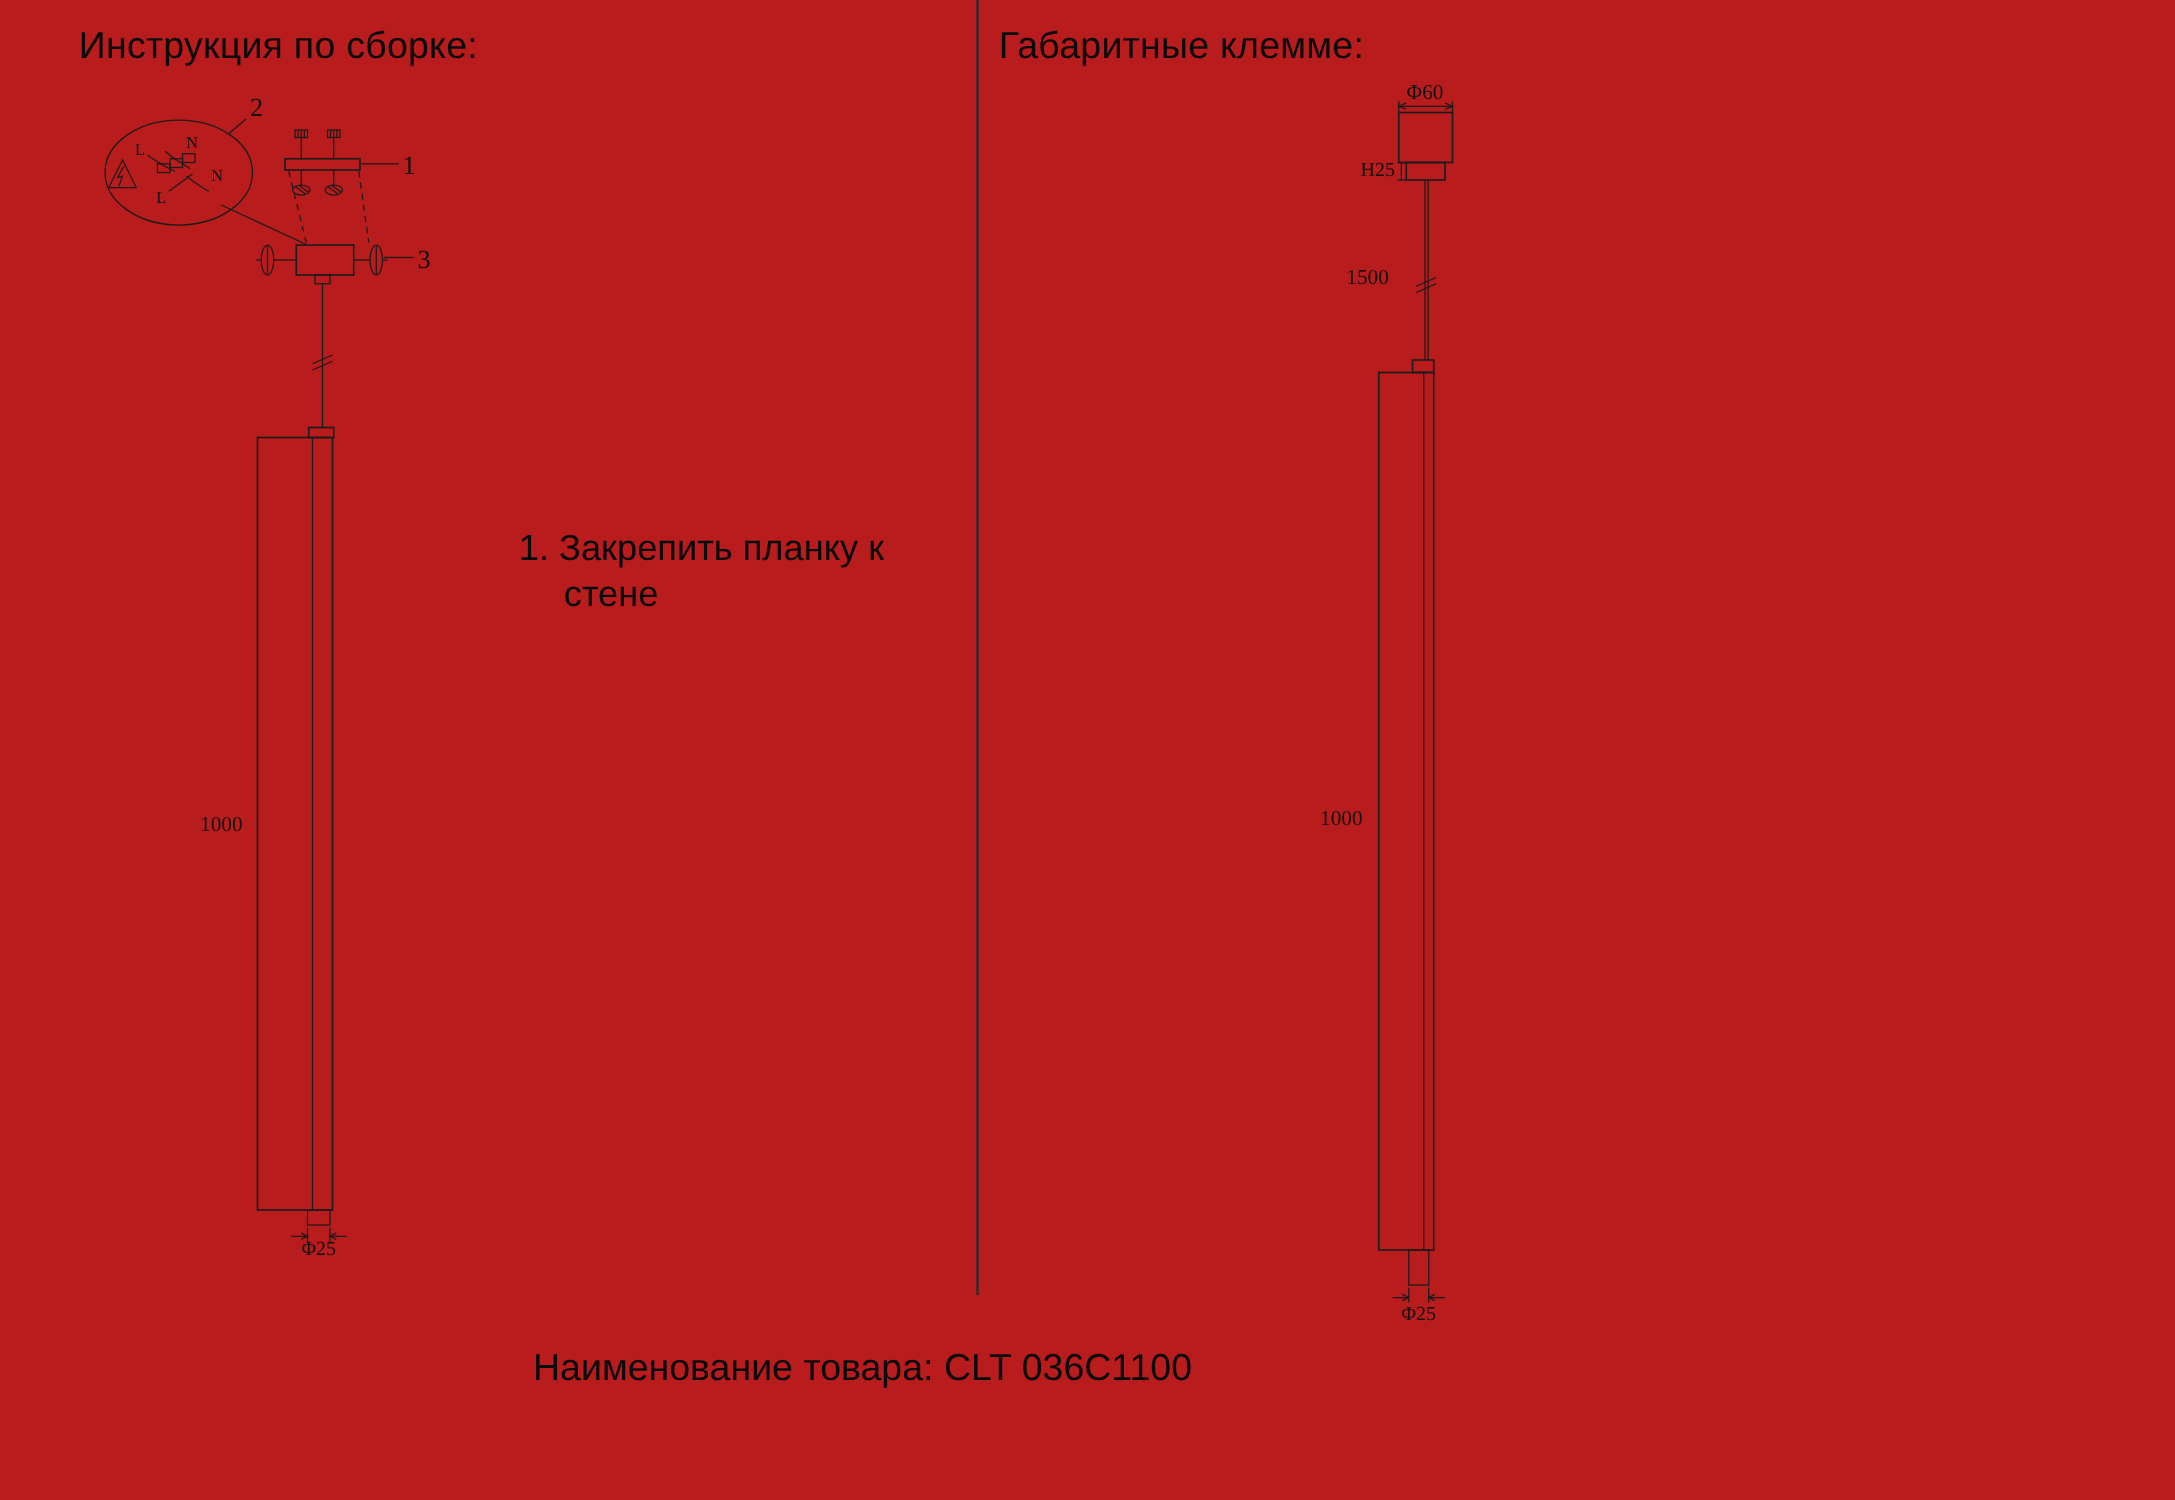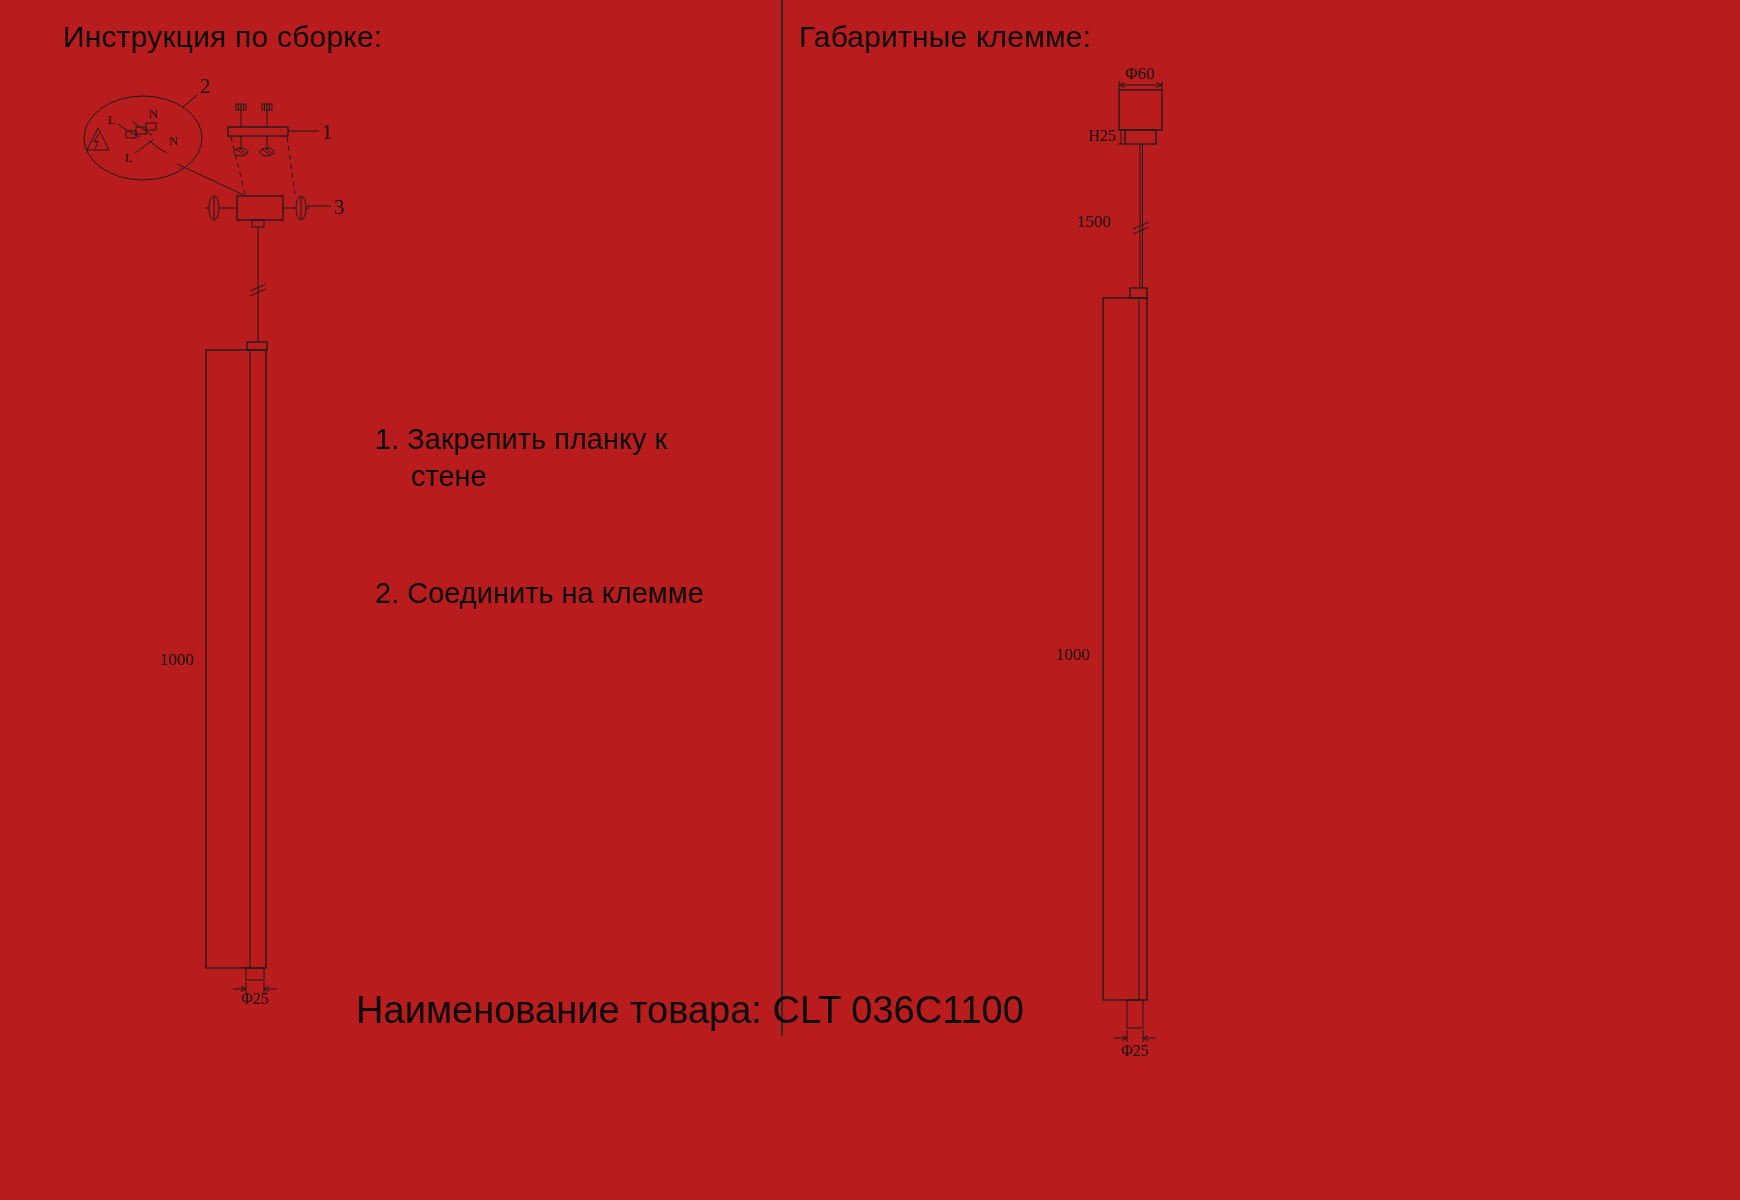--- a/index.html
+++ b/index.html
@@ -16,27 +16,27 @@
   #right-title { left:799px; top:20px; }
 
   .divider { position:absolute; left:781px; top:0; width:2px; height:1036px; background:#2b2b2b; }
 
   .step {
     position:absolute; left:375px;
     font-size:29px; line-height:37px;
     padding-left:36px; text-indent:-36px;
     color:#090909;
   }
-  #step-1 { top:421px; width:345px; }
+  #step-1 { top:421px; width:345px;margin-left:40px; }
   #step-2 { top:575px; width:390px; }
   #step-3 { top:676px; width:310px; }
 
   .footer {
-    position:absolute; left:0; top:989px; width:1380px;
-    text-align:center; font-size:38px; color:#0a0a0a;
+    position:absolute; left:0; top:1078px; width:1380px;
+    text-align:center; font-size:30px; color:#0a0a0a;
   }
 
   svg { position:absolute; }
   #assembly-svg { left:60px;  top:60px; }
   #dims-svg     { left:1040px; top:60px; }
 
   .ln     { stroke:#1b1b1b; stroke-width:1.3; fill:none; }
   .lnthin { stroke:#1b1b1b; stroke-width:1;   fill:none; }
   .dash   { stroke-dasharray:5 4; }
   .dtext  { font-family:"Liberation Serif", serif; font-size:17px; fill:#111; }
@@ -47,21 +47,20 @@
 </head>
 <body>
 
 <div class="page">
 
   <div class="title" id="left-title">Инструкция по сборке:</div>
   <div class="title" id="right-title">Габаритные клемме:</div>
   <div class="divider"></div>
 
   <div class="step" id="step-1">1. Закрепить планку к стене</div>
-  <div class="step" id="step-2">2. Соединить на клемме</div>
 
   <svg id="assembly-svg" width="320" height="950" viewBox="60 60 320 950">
 
     <g>
       <ellipse class="lnthin" cx="143" cy="138" rx="59" ry="42"></ellipse>
       <line class="lnthin" x1="197" y1="95" x2="183" y2="107"></line>
       <line class="lnthin" x1="177" y1="164" x2="246" y2="196"></line>
       <path class="lnthin" d="M98 128 L87 150 L109 150 Z"></path>
       <path class="lnthin" d="M99 133 L94 142 L98 141 L95 149"></path>
       <g>

